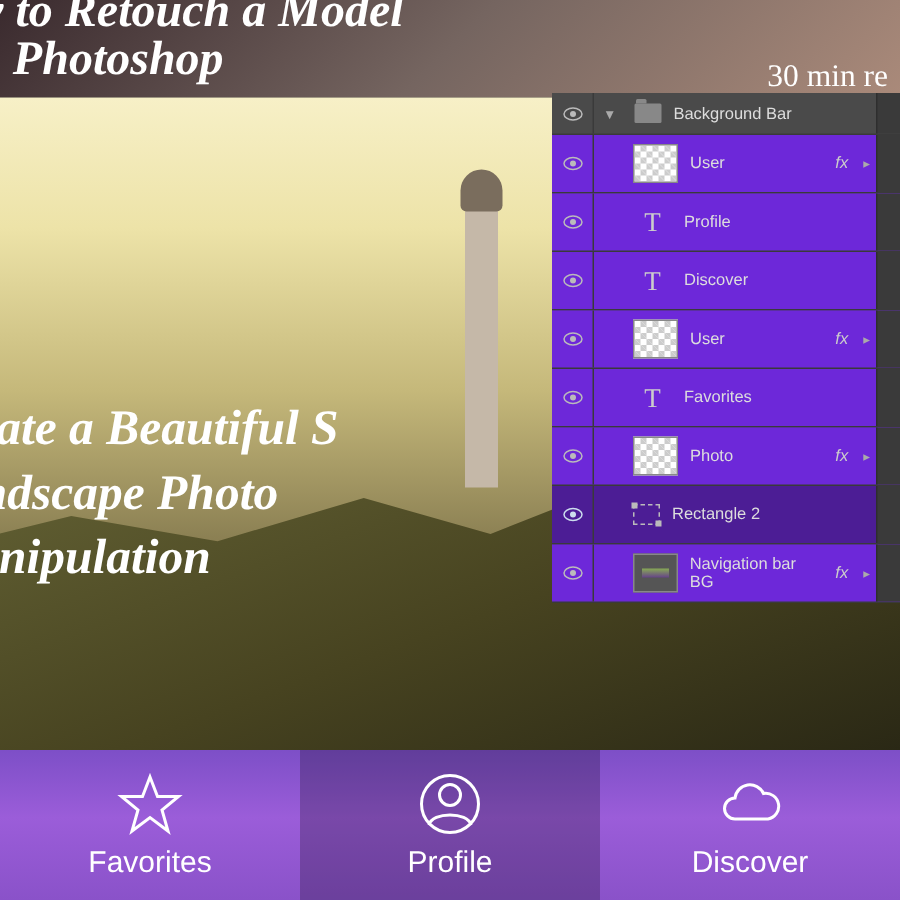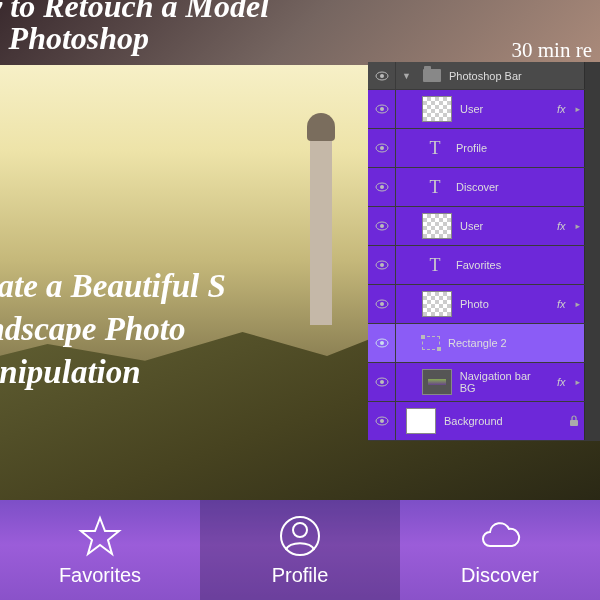--- a/index.html
+++ b/index.html
@@ -12,21 +12,21 @@
 .hero1 .sub { color: #fff; font-size: 21px; position: absolute; right: 8px; top: 38px; white-space: nowrap; }
 
 .hero2 { position: absolute; top: 65px; left: 0; right: 0; height: 435px; background: linear-gradient(180deg, #f7f0c7 0%, #ede3a8 20%, #c5b87a 45%, #857a4f 70%, #4a4530 100%); }
 .tower { position: absolute; left: 310px; top: 70px; width: 22px; height: 190px; background: #c5b8a8; border-radius: 2px 2px 0 0; }
 .tower::before { content: ''; position: absolute; top: -22px; left: -3px; width: 28px; height: 28px; background: #7a6d5d; border-radius: 50% 50% 4px 4px; }
 .mountain { position: absolute; bottom: 0; left: -50px; right: 0; height: 240px; background: linear-gradient(160deg, #6b6a3a 0%, #474320 60%, #2a2815 100%); clip-path: polygon(0 45%, 15% 35%, 30% 42%, 45% 30%, 58% 40%, 72% 25%, 85% 38%, 100% 30%, 100% 100%, 0 100%); }
 .hero2 .title2 { position: absolute; left: -30px; top: 200px; color: #fff; font-size: 33px; font-style: italic; font-weight: 600; line-height: 1.3; white-space: nowrap; }
 
 .layers { position: absolute; top: 62px; right: 0; width: 232px; background: #484848; font-family: Tahoma, Arial, sans-serif; font-size: 11px; color: #ddd; }
 .lrow { display: flex; align-items: center; height: 39px; border-bottom: 1px solid #3a3a3a; background: #6d28d9; }
-.lrow.sel { background: #8b5cf6; }
+.lrow.sel { background: #4c1d95; }
 .lrow.group { height: 28px; background: #4a4a4a; }
 .eye { width: 28px; display: flex; justify-content: center; align-items: center; border-right: 1px solid #3a3a3a; height: 100%; }
 .eye svg { width: 14px; height: 10px; }
 .content { display: flex; align-items: center; flex: 1; gap: 8px; padding-left: 6px; }
 .thumb { width: 30px; height: 26px; border: 1px solid #888; display: flex; align-items: center; justify-content: center; background: #fff; }
 .checker { background-image: linear-gradient(45deg, #ccc 25%, transparent 25%, transparent 75%, #ccc 75%), linear-gradient(45deg, #ccc 25%, #fff 25%, #fff 75%, #ccc 75%); background-size: 8px 8px; background-position: 0 0, 4px 4px; }
 .t-icon { width: 26px; height: 26px; display: flex; align-items: center; justify-content: center; font-family: Georgia, serif; font-size: 18px; color: #ccc; }
 .shape-thumb { background: #555; }
 .fx { margin-left: auto; font-style: italic; font-size: 11px; color: #ccc; padding-right: 2px; }
 .tri { margin-right: 4px; font-size: 9px; color: #aaa; }
@@ -70,21 +70,21 @@
     <div class="lrow group">
       <div class="eye">
         <svg viewBox="0 0 14 10">
             <ellipse cx="7" cy="5" rx="6" ry="4" fill="none" stroke="#bbb" stroke-width="1"></ellipse>
             <circle cx="7" cy="5" r="2" fill="#bbb"></circle>
           </svg>
       </div>
       <div class="content">
         <span class="tri">▼</span>
         <div class="folder"></div>
-        <span>Photoshop Bar</span>
+        <span>Background Bar</span>
       </div>
       <div class="scroll"></div>
     </div>
 
     <div class="lrow">
       <div class="eye">
           <svg viewBox="0 0 14 10">
             <ellipse cx="7" cy="5" rx="6" ry="4" fill="none" stroke="#bbb" stroke-width="1"></ellipse>
             <circle cx="7" cy="5" r="2" fill="#bbb"></circle>
           </svg>
@@ -197,37 +197,20 @@
         <div class="thumb shape-thumb">
             <div style="width:18px;height:6px;background:linear-gradient(#8a5,#648);"></div>
           </div>
         <span>Navigation bar BG</span>
         <span class="fx">fx</span>
           <span class="tri">▸</span>
       </div>
       <div class="scroll"></div>
     </div>
 
-    <div class="lrow">
-      <div class="eye">
-          <svg viewBox="0 0 14 10">
-            <ellipse cx="7" cy="5" rx="6" ry="4" fill="none" stroke="#bbb" stroke-width="1"></ellipse>
-            <circle cx="7" cy="5" r="2" fill="#bbb"></circle>
-          </svg>
-        </div>
-      <div class="content" style="padding-left:10px">
-        <div class="thumb"></div>
-        <span>Background</span>
-        <svg class="lock" viewBox="0 0 12 12" style="margin-left:auto;margin-right:4px">
-            <rect x="2" y="5" width="8" height="6" fill="#aaa" rx="1"></rect>
-            <path d="M4 5 V3 a2 2 0 0 1 4 0 V5" fill="none" stroke="#aaa" stroke-width="1.2"></path>
-          </svg>
-      </div>
-      <div class="scroll"></div>
-    </div>
   </div>
 
   <div class="navbar">
     <div class="navitem">
       <svg viewBox="0 0 44 44">
           <path d="M22 4 L27 17 L41 17 L30 26 L34 40 L22 31 L10 40 L14 26 L3 17 L17 17 Z"></path>
         </svg>
       <span>Favorites</span>
     </div>
     <div class="navitem active">

